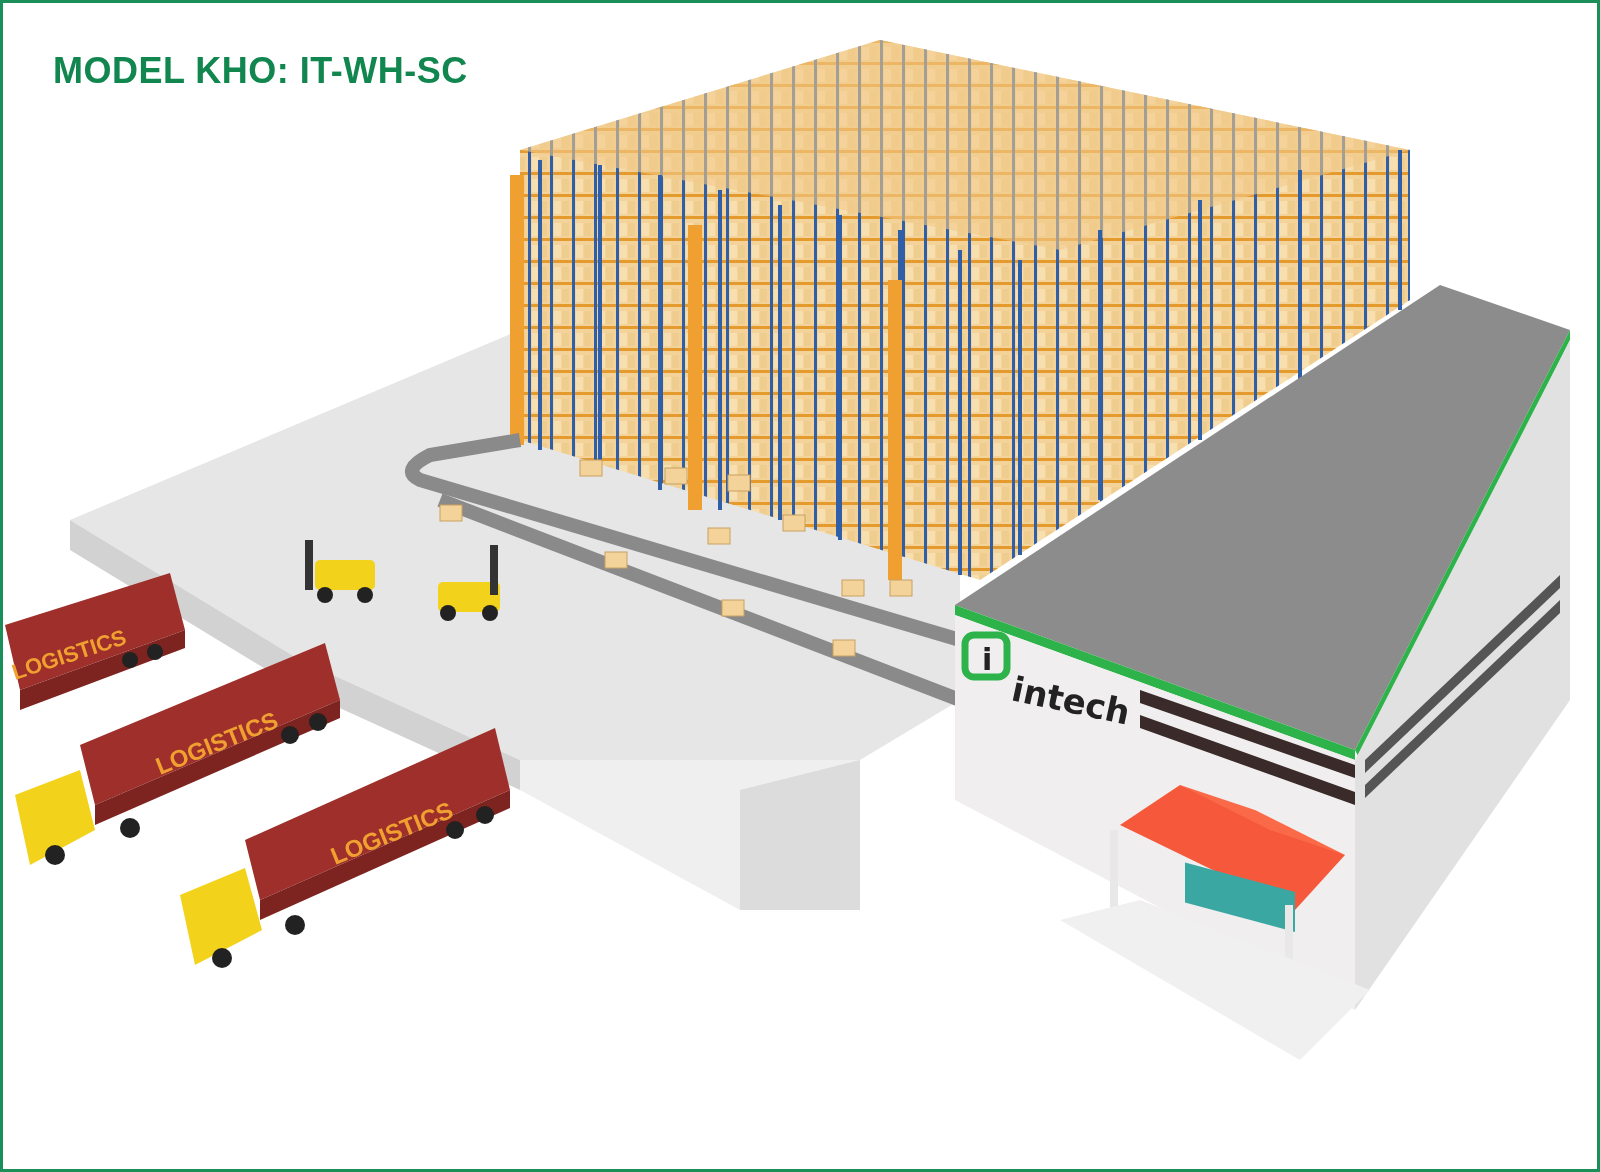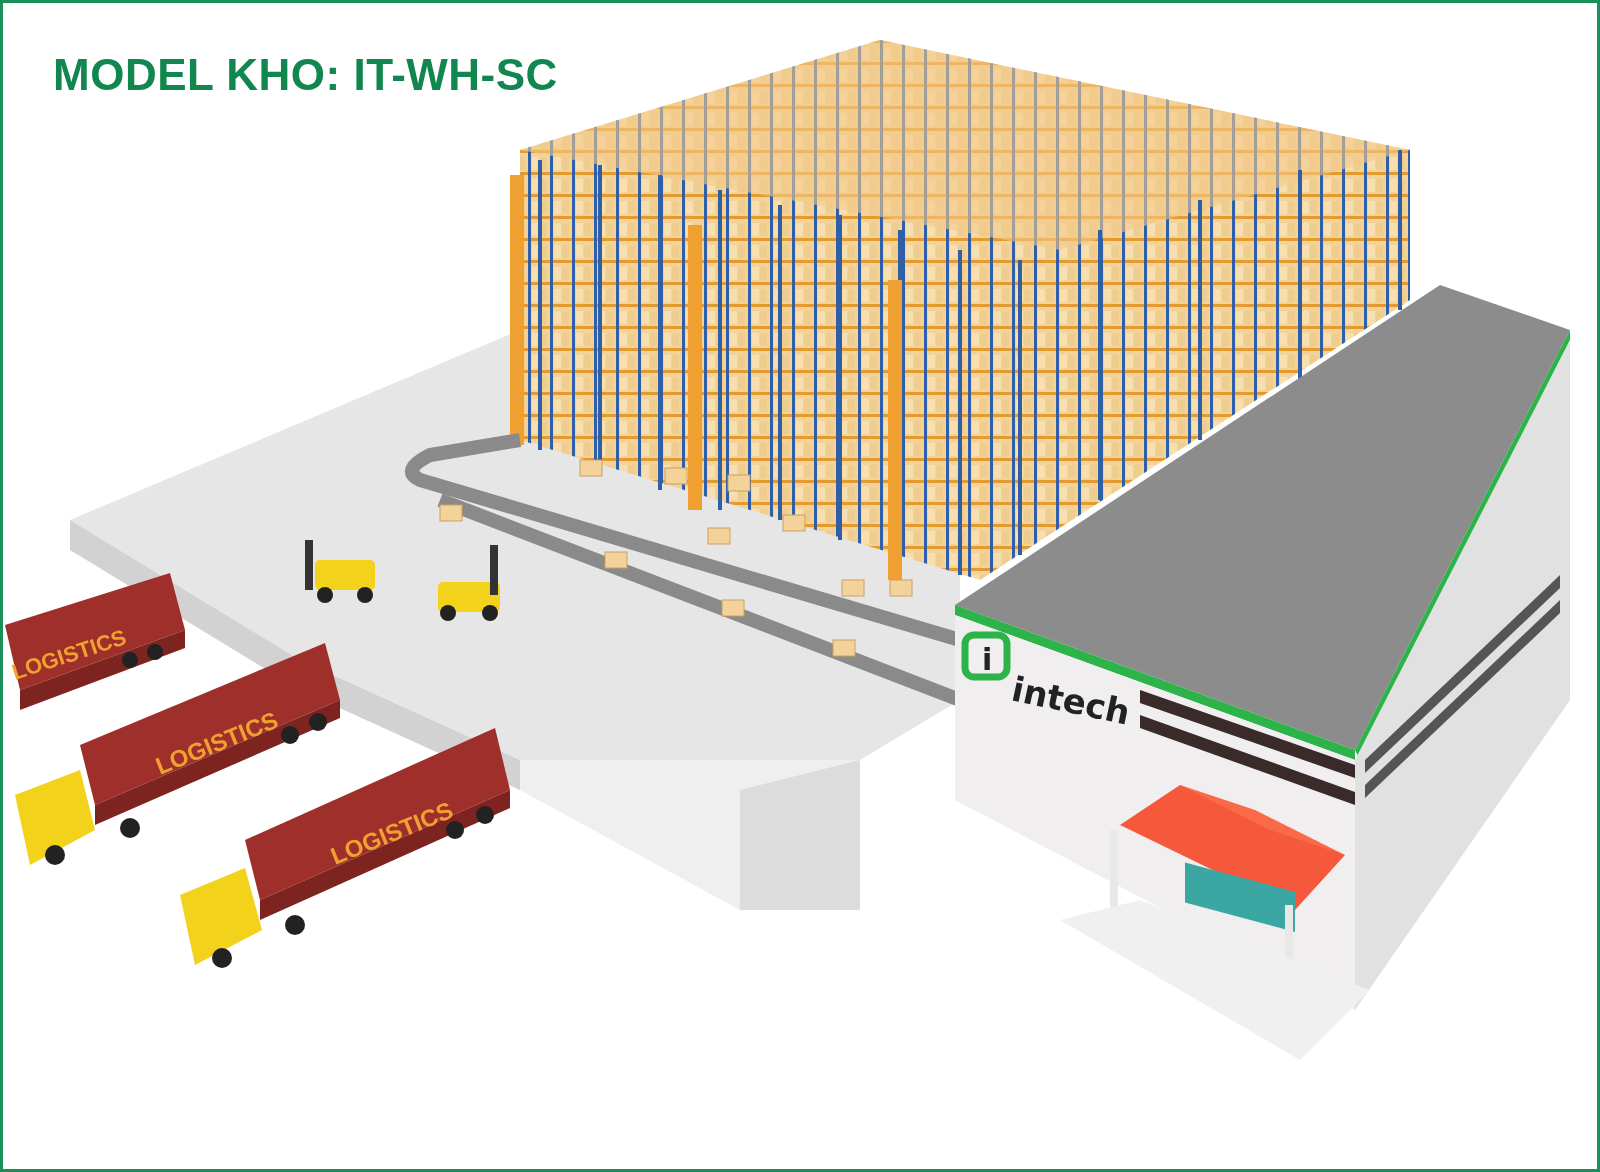--- a/index.html
+++ b/index.html
@@ -1,18 +1,18 @@
 <!DOCTYPE html>
 <html><head>
 <meta charset="utf-8">
 <style>
   html,body{margin:0;padding:0;background:#ffffff;}
   body{width:1600px;height:1172px;position:relative;overflow:hidden;font-family:"Liberation Sans",sans-serif;}
   .frame{position:absolute;left:0;top:0;width:1594px;height:1166px;border:3px solid #1a8f5a;}
-  .title{position:absolute;left:53px;top:50px;font-size:44px;font-weight:bold;color:#11874f;letter-spacing:0.5px;}
+  .title{position:absolute;left:53px;top:50px;font-size:36px;font-weight:bold;color:#11874f;letter-spacing:0.5px;}
   svg.scene{position:absolute;left:0;top:0;}
   .logo-text{font-family:"DejaVu Sans",sans-serif;font-weight:bold;}
 </style>
 </head>
 <body>
 
 <div class="frame"></div>
 <div class="title">MODEL KHO: IT-WH-SC</div>
 
 <svg class="scene" width="1600" height="1172" viewBox="0 0 1600 1172">

